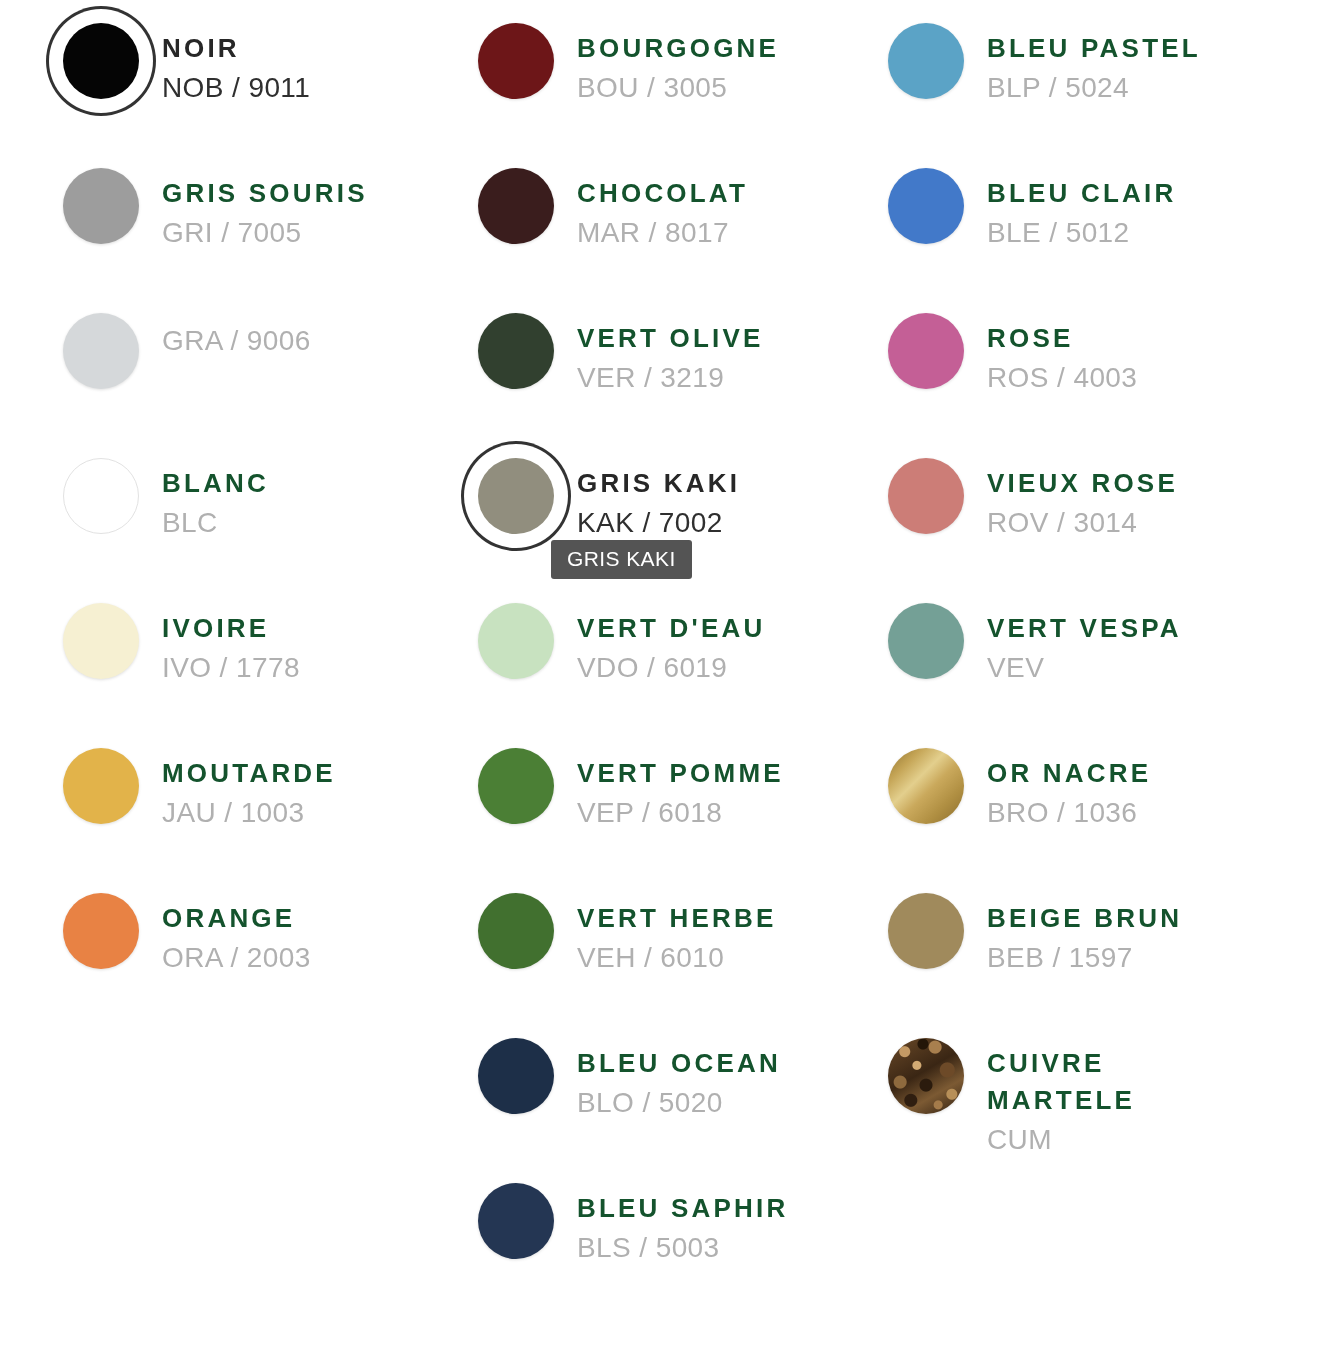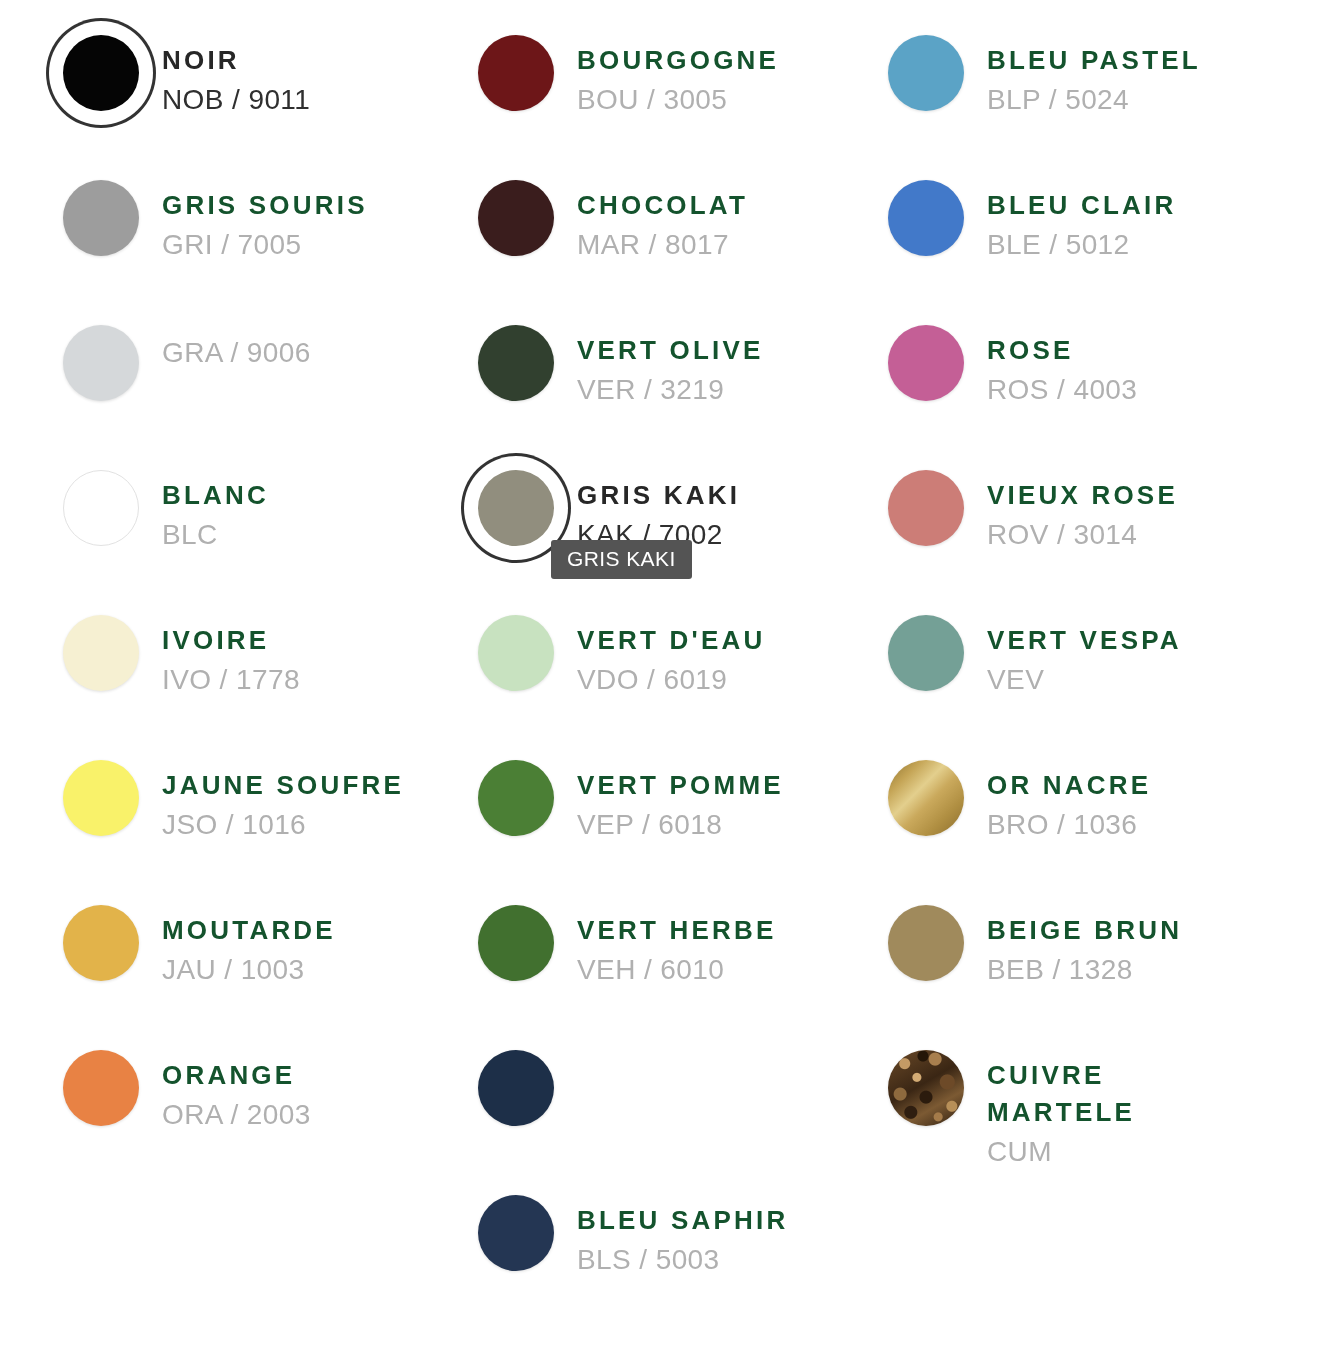--- a/index.html
+++ b/index.html
@@ -15,21 +15,21 @@
   #grid{
     position:relative;
     width:1342px;
     height:1364px;
     box-sizing:border-box;
     padding:0;
   }
 
   .col{
     position:absolute;
-    top:12px;
+    top:0;
     width:410px;
   }
   .col-0{ left:40px; }
   .col-1{ left:455px; }
   .col-2{ left:865px; }
 
   .swatch-item{
     position:relative;
     height:145px;
     display:flex;
@@ -152,29 +152,20 @@
         <div class="swatch-wrap">
           <div class="dot" style="background: rgb(246, 240, 210);"></div>
         </div>
         <div class="labels">
           <div class="name">IVOIRE</div>
           <div class="ref">IVO / 1778</div>
         </div>
       </div>
       <div class="swatch-item">
         <div class="swatch-wrap">
-          <div class="dot" style="background: rgb(249, 242, 106);"></div>
-        </div>
-        <div class="labels">
-          <div class="name">JAUNE SOUFRE</div>
-          <div class="ref">JSO / 1016</div>
-        </div>
-      </div>
-      <div class="swatch-item">
-        <div class="swatch-wrap">
           <div class="dot" style="background: rgb(226, 179, 74);"></div>
         </div>
         <div class="labels">
           <div class="name">MOUTARDE</div>
           <div class="ref">JAU / 1003</div>
         </div>
       </div>
       <div class="swatch-item">
         <div class="swatch-wrap">
           <div class="dot" style="background: rgb(232, 130, 68);"></div>
@@ -246,20 +237,24 @@
         </div>
         <div class="labels">
           <div class="name">VERT HERBE</div>
           <div class="ref">VEH / 6010</div>
         </div>
       </div>
       <div class="swatch-item">
         <div class="swatch-wrap">
           <div class="dot" style="background: rgb(29, 47, 72);"></div>
         </div>
+        <div class="labels">
+          <div class="name">BLEU OCEAN</div>
+          <div class="ref">BLO / 5020</div>
+        </div>
       </div>
       <div class="swatch-item">
         <div class="swatch-wrap">
           <div class="dot" style="background: rgb(36, 54, 83);"></div>
         </div>
         <div class="labels">
           <div class="name">BLEU SAPHIR</div>
           <div class="ref">BLS / 5003</div>
         </div>
       </div>
@@ -318,21 +313,21 @@
           <div class="name">OR NACRE</div>
           <div class="ref">BRO / 1036</div>
         </div>
       </div>
       <div class="swatch-item">
         <div class="swatch-wrap">
           <div class="dot" style="background: rgb(160, 138, 92);"></div>
         </div>
         <div class="labels">
           <div class="name">BEIGE BRUN</div>
-          <div class="ref">BEB / 1328</div>
+          <div class="ref">BEB / 1597</div>
         </div>
       </div>
       <div class="swatch-item">
         <div class="swatch-wrap">
           <div class="dot" style="background: radial-gradient(circle at 22% 18%, rgb(196, 154, 101) 0px, rgb(196, 154, 101) 5px, transparent 6px), radial-gradient(circle at 62% 12%, rgb(168, 127, 78) 0px, rgb(168, 127, 78) 6px, transparent 7px), radial-gradient(circle at 38% 36%, rgb(211, 171, 116) 0px, rgb(211, 171, 116) 4px, transparent 5px), radial-gradient(circle at 78% 42%, rgb(109, 74, 40) 0px, rgb(109, 74, 40) 7px, transparent 8px), radial-gradient(circle at 16% 58%, rgb(142, 106, 62) 0px, rgb(142, 106, 62) 6px, transparent 7px), radial-gradient(circle at 50% 62%, rgb(43, 27, 13) 0px, rgb(43, 27, 13) 6px, transparent 7px), radial-gradient(circle at 84% 74%, rgb(183, 143, 88) 0px, rgb(183, 143, 88) 5px, transparent 6px), radial-gradient(circle at 30% 82%, rgb(47, 30, 16) 0px, rgb(47, 30, 16) 6px, transparent 7px), radial-gradient(circle at 66% 88%, rgb(164, 123, 74) 0px, rgb(164, 123, 74) 4px, transparent 5px), radial-gradient(circle at 46% 8%, rgb(36, 22, 8) 0px, rgb(36, 22, 8) 5px, transparent 6px), linear-gradient(150deg, rgb(107, 74, 40) 0%, rgb(58, 38, 20) 45%, rgb(124, 90, 51) 70%, rgb(44, 28, 14) 100%) rgb(108, 75, 43);"></div>
         </div>
         <div class="labels">
           <div class="name">CUIVRE MARTELE</div>
           <div class="ref">CUM</div>
         </div>

